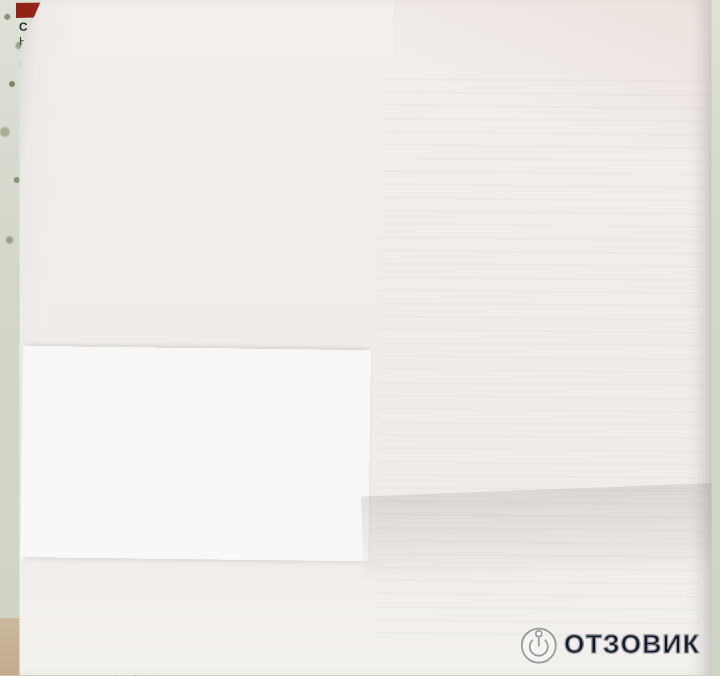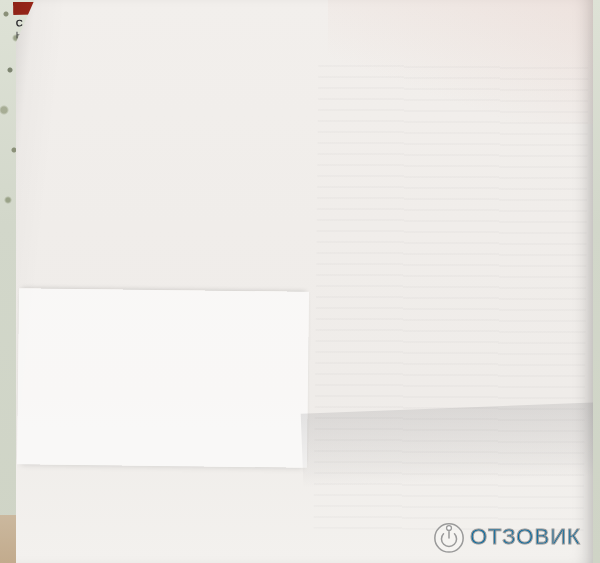--- a/index.html
+++ b/index.html
@@ -62,21 +62,21 @@
   .col-left .section:nth-child(n+7){transform:rotate(0.45deg);}
   .heading{font-weight:bold;color:#2b2b2e;margin:0 0 1px 0;}
   .section p{margin:0;}
   .section p.just{text-align:justify;}
   .section p.indent{text-indent:6px;}
 
   
   .watermark{position:absolute;left:432px;top:520px;z-index:3;display:flex;align-items:center;gap:4px;}
   .wm-icon{width:34px;height:34px;flex:0 0 auto;}
   .wm-text{
-    font-size:22px;font-weight:normal;letter-spacing:1px;color:#0369a1;
+    font-size:22px;font-weight:bold;letter-spacing:1px;color:#0f172a;
     -webkit-text-stroke:1px #9a9a9a;text-shadow:0 0 1px rgba(130,130,130,0.6);
     font-family:"Liberation Sans",sans-serif;}
 </style>
 </head>
 <body>
 
 <div class="stage">
 
   <div class="table-strip"></div>
 

